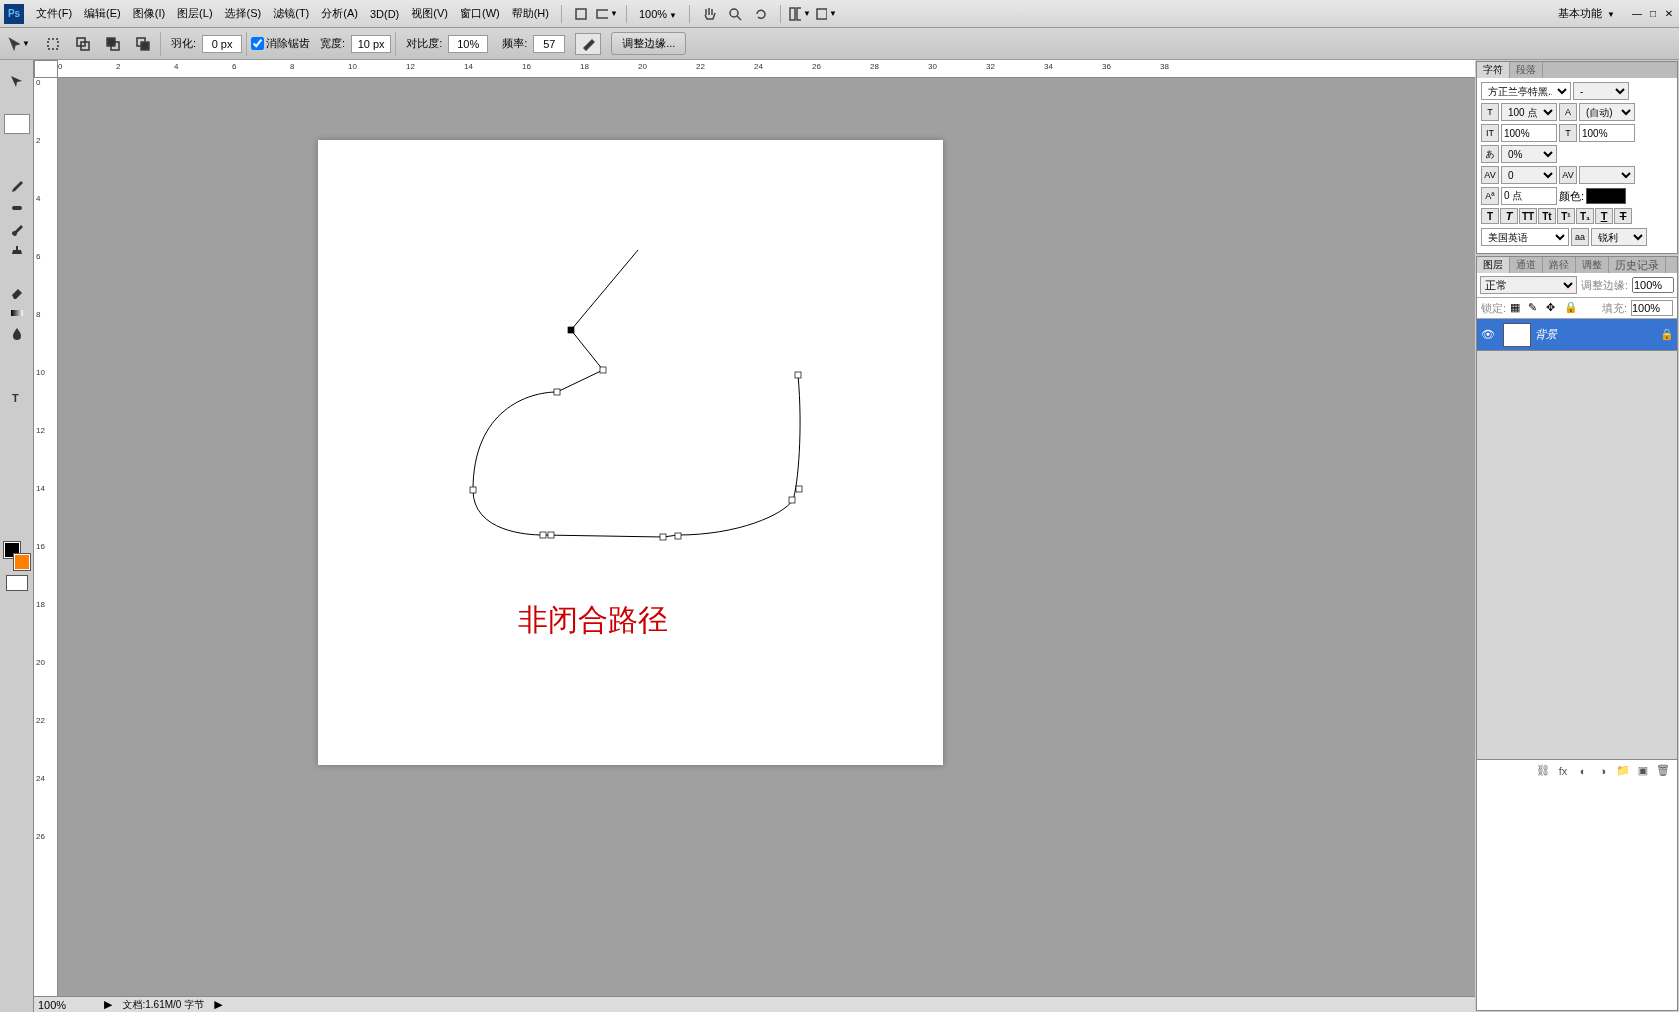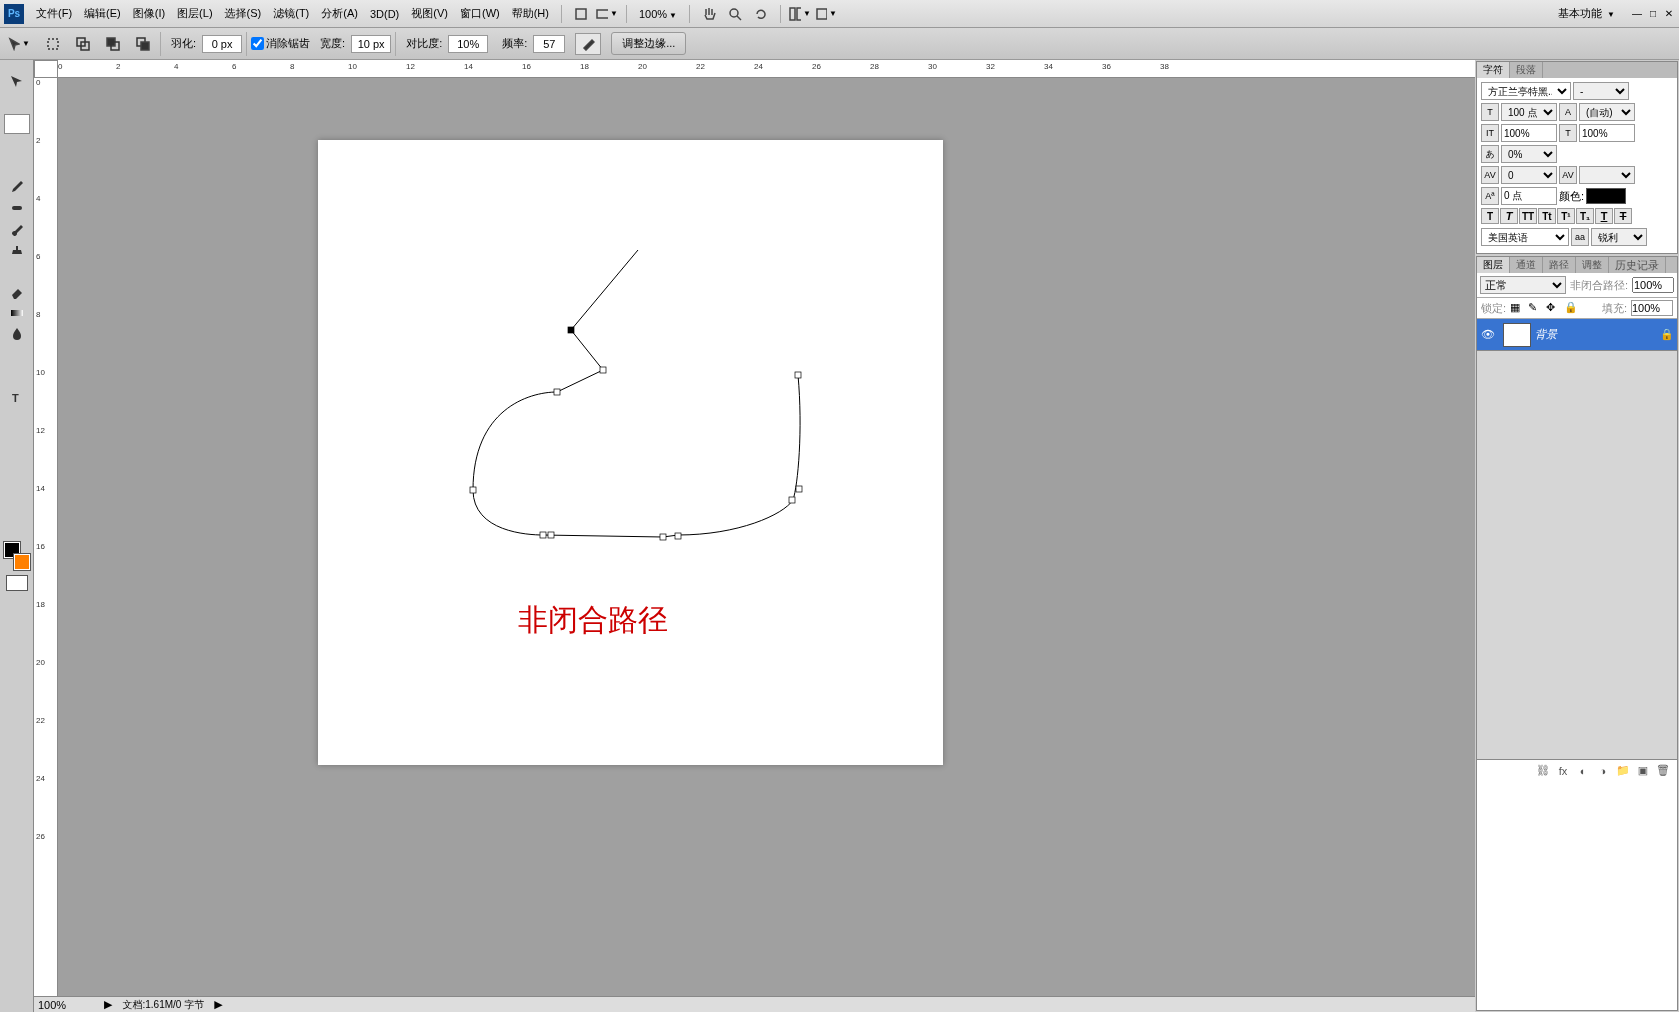--- a/index.html
+++ b/index.html
@@ -492,21 +492,21 @@
       <div class="panel-tab inactive">通道</div>
       <div class="panel-tab inactive">路径</div>
       <div class="panel-tab inactive">调整</div>
       <div class="panel-tab inactive locked">
           <span>历史记录</span>
         </div>
     </div>
     <div class="layer-panel-body" style="flex:1; display:flex; flex-direction:column;">
       <div class="layer-controls">
         <select><option>正常</option></select>
-        <span style="color:#888">非闭合路径:</span>
+        <span style="color:#888">调整边缘:</span>
         <input style="width: 42px;" value="100%">
       </div>
       <div class="layer-lock-row">
         <span style="color:#888">锁定:</span>
         <span class="ci" style="width:14px;height:14px">▦</span>
         <span class="ci" style="width:14px;height:14px">✎</span>
         <span class="ci" style="width:14px;height:14px">✥</span>
         <span class="ci" style="width:14px;height:14px">🔒</span>
         <span style="flex:1"></span>
         <span style="color:#888">填充:</span>

